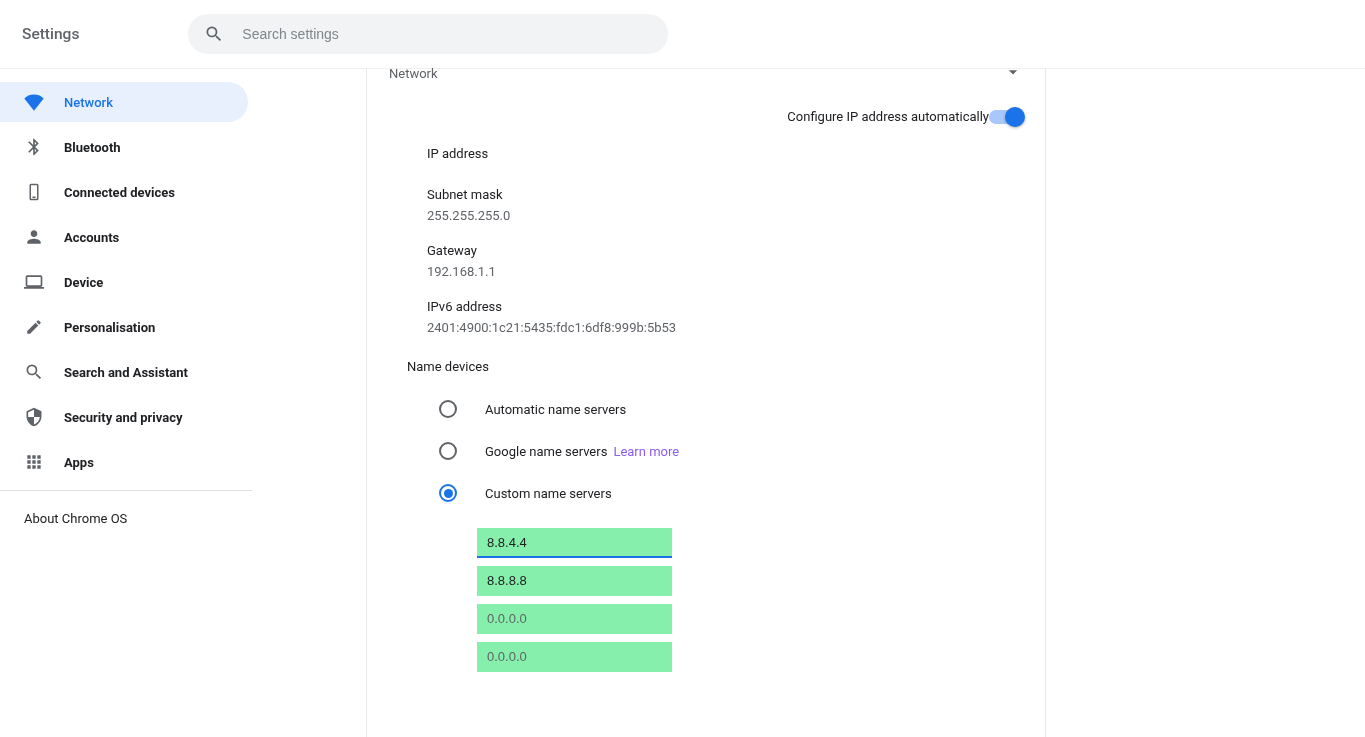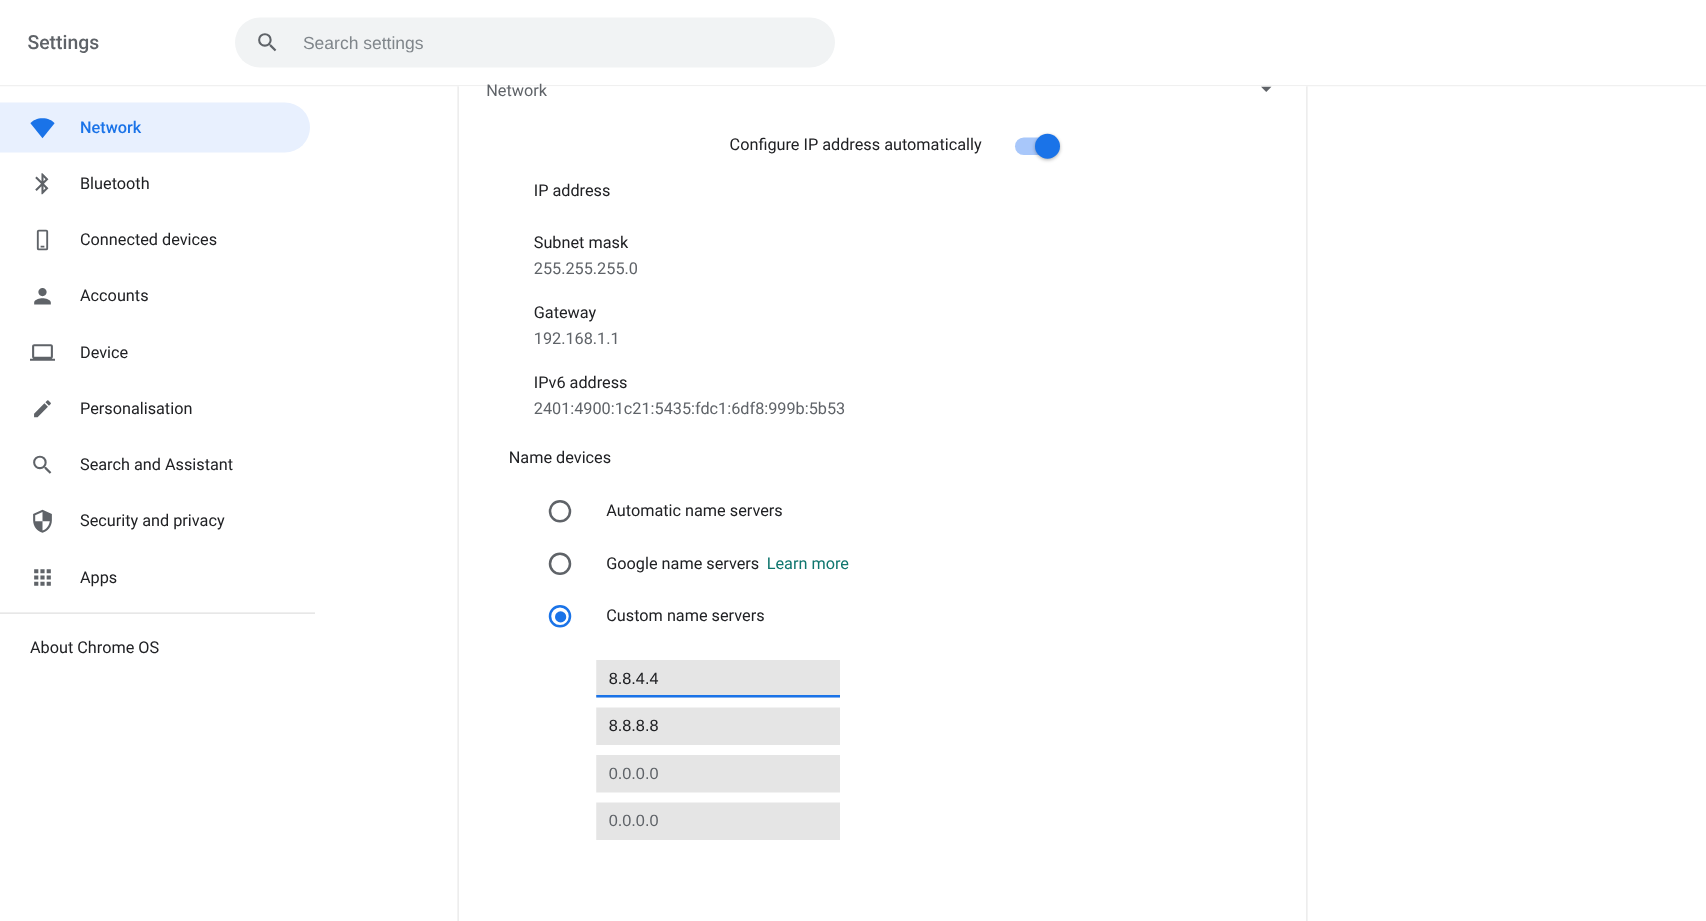--- a/index.html
+++ b/index.html
@@ -14,52 +14,52 @@
     .search-input::placeholder { color: #80868b; }
     .header-spacer { flex: 1; }
     
     .layout { display: flex; height: calc(100vh - 55px); }
     .sidebar { width: 252px; padding-top: 8px; }
     .nav-item { display: flex; align-items: center; height: 40px; margin: 5px 4px 5px 0; padding-left: 24px; border-radius: 0 20px 20px 0; cursor: pointer; }
     .nav-item.active { background: #e8f0fe; }
     .nav-item.active .nav-label { color: #1a73e8; font-weight: 500; }
     .nav-item.active .nav-icon { color: #1a73e8; }
     .nav-icon { width: 20px; height: 20px; margin-right: 20px; color: #5f6368; display: flex; align-items: center; justify-content: center; }
-    .nav-label { font-size: 13px; font-weight: 400; color: #202124; }
+    .nav-label { font-size: 13px; font-weight: 700; color: #202124; }
     .advanced { display: flex; align-items: center; justify-content: space-between; height: 40px; padding: 0 20px 0 24px; margin-top: 8px; cursor: pointer; font-size: 13px; color: #202124; }
     .advanced .caret { color: #5f6368; }
     .divider { height: 1px; background: #e0e0e0; margin: 8px 0; }
     .about { padding: 12px 24px; font-size: 13px; color: #202124; cursor: pointer; }
     
     .main { flex: 1; display: flex; justify-content: flex-start; padding-left: 114px; }
     .panel { width: 680px; border-left: 1px solid #e8e8e8; border-right: 1px solid #e8e8e8; background: #fff; position: relative; }
     
     .network-hdr { display: flex; justify-content: space-between; align-items: center; padding: 0 22px; height: 28px; overflow: hidden; color: #5f6368; font-size: 13px; position: relative; top: -10px; }
     .expand-icon { color: #5f6368; cursor: pointer; }
     
-    .toggle-row { display: flex; align-items: center; justify-content: center; padding: 12px 22px 12px 40px; gap: 27px; }
+    .toggle-row { display: flex; align-items: center; justify-content: flex-end; padding: 12px 22px 12px 40px; }
     .toggle-label { font-size: 13px; color: #202124; }
     .switch { position: relative; width: 34px; height: 14px; background: #a8c7fa; border-radius: 7px; cursor: pointer; }
     .switch-knob { position: absolute; right: -2px; top: -3px; width: 20px; height: 20px; background: #1a73e8; border-radius: 50%; box-shadow: 0 1px 3px rgba(0,0,0,.3); }
     
     .info-row { padding: 10px 22px 10px 60px; }
     .info-label { font-size: 13px; color: #202124; margin-bottom: 6px; }
     .info-value { font-size: 13px; color: #5f6368; }
     
     .section-title { padding: 14px 22px 14px 40px; font-size: 13px; color: #202124; }
     
     .radio-row { display: flex; align-items: center; padding: 12px 22px 12px 72px; cursor: pointer; }
     .radio { width: 18px; height: 18px; border: 2px solid #5f6368; border-radius: 50%; margin-right: 28px; display: flex; align-items: center; justify-content: center; flex-shrink: 0; }
     .radio.checked { border-color: #1a73e8; }
     .radio.checked::after { content: ""; width: 9px; height: 9px; background: #1a73e8; border-radius: 50%; }
     .radio-label { font-size: 13px; color: #202124; }
-    .learn { color: #0f766e; margin-left: 6px; cursor: pointer; }
+    .learn { color: #8b5cf6; margin-left: 6px; cursor: pointer; }
     
     .dns-row { padding: 4px 22px 4px 110px; }
-    .dns-input { width: 195px; height: 30px; background: #e5e5e5; border: none; border-bottom: 1px solid transparent; padding: 0 10px; font-size: 13px; color: #202124; outline: none; }
+    .dns-input { width: 195px; height: 30px; background: #86efac; border: none; border-bottom: 1px solid transparent; padding: 0 10px; font-size: 13px; color: #202124; outline: none; }
     .dns-input.focused { border-bottom: 2px solid #1a73e8; }
     .dns-input.gray { color: #5f6368; }
   </style>
 </head>
 <body>
 
 <div class="header">
   <div class="header-title">Settings</div>
   <div class="search-wrap">
     <div class="searchbox">

